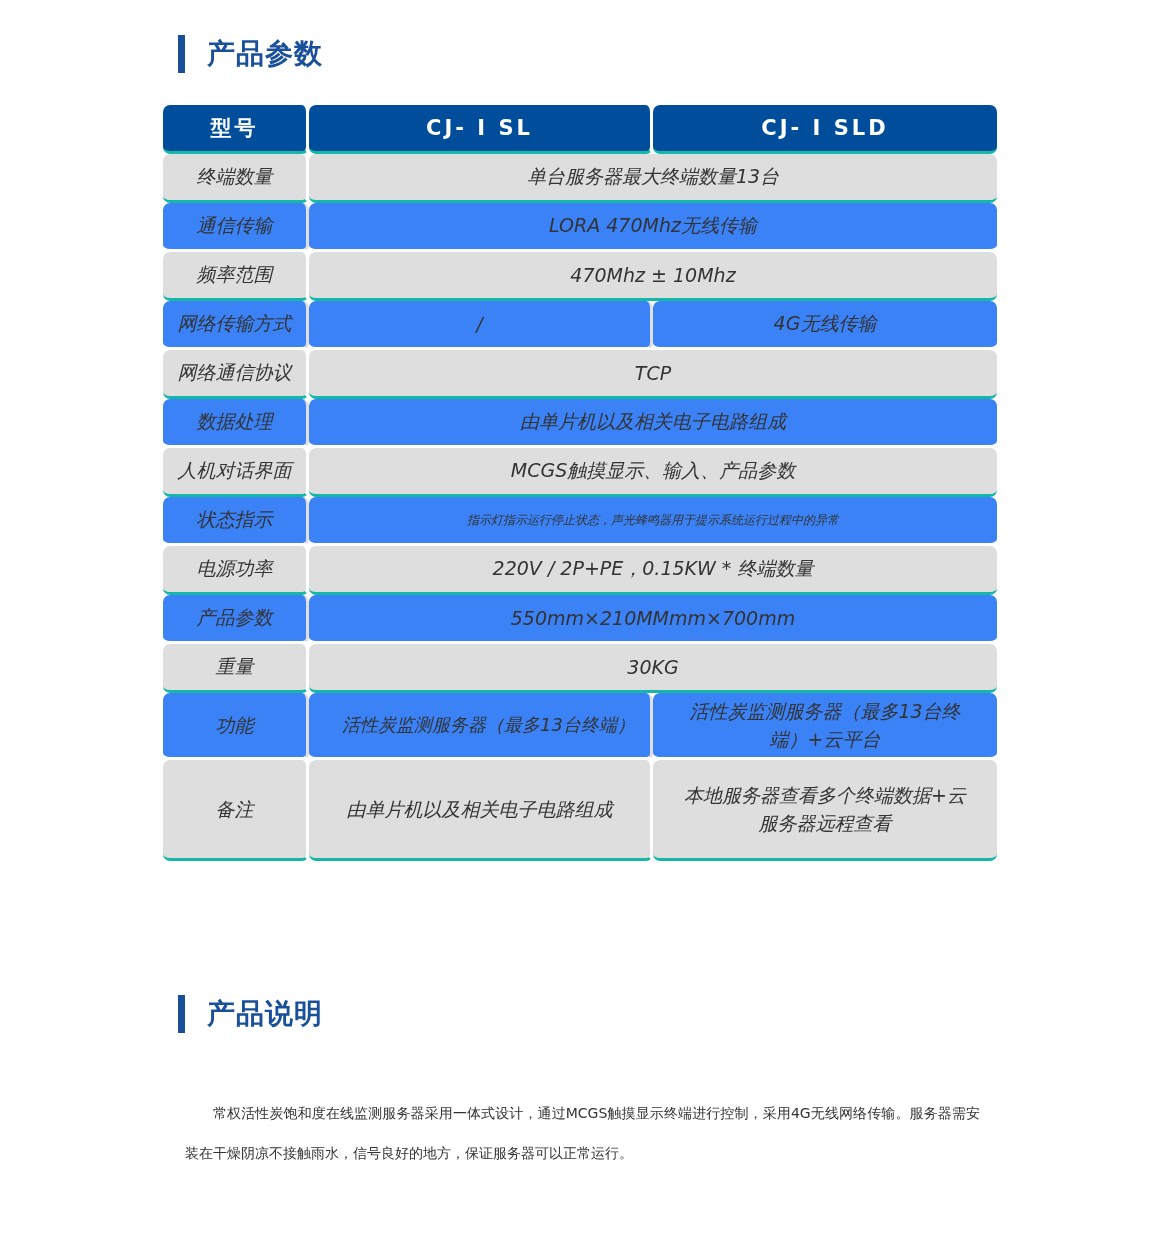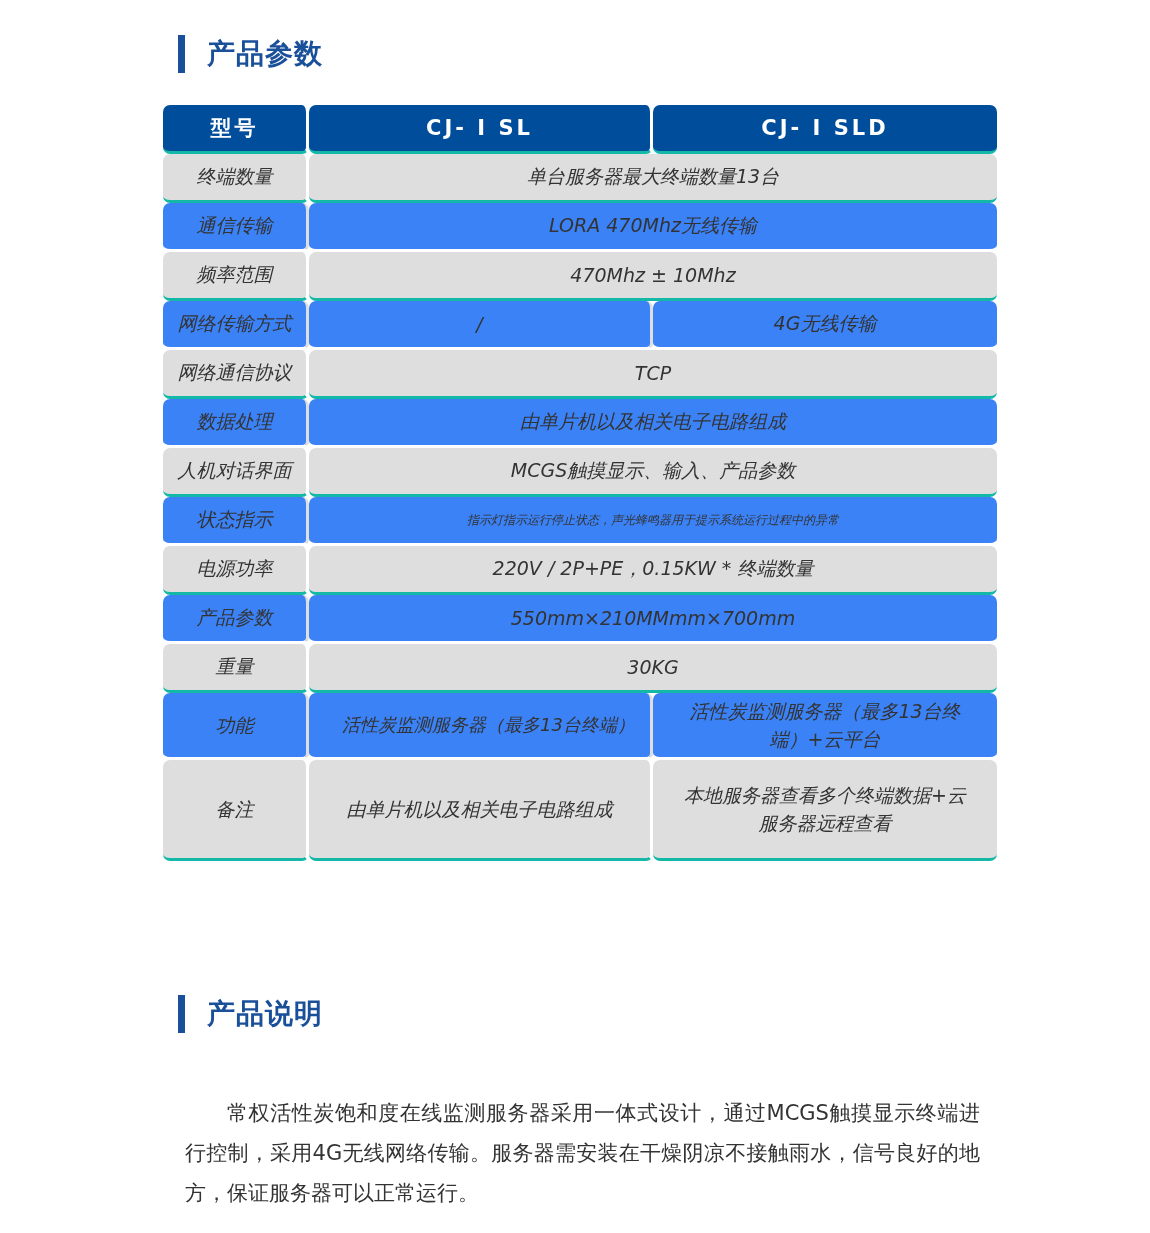--- a/index.html
+++ b/index.html
@@ -11,21 +11,21 @@
   table.spec td, table.spec th { text-align:center; vertical-align:middle; font-size:19px; color:#333; padding:0 4px; }
   table.spec th { background:#004e9b; color:#fff; font-weight:bold; font-size:21px; height:46px; letter-spacing:3px; }
   table.spec tr.gray td { background:#dedede; }
   table.spec tr.white td { background:#3b82f6; }
   table.spec td.label { white-space:nowrap; }
   table.spec td, table.spec th { border-right:3px solid #ffffff; border-bottom:3px solid #14b8a6;border-radius:7px; }
   table.spec tr.white td { border-right-color:#dedede; border-bottom-color:#ffffff; }
   table.spec td:last-child, table.spec th:last-child { border-right:none; }
   table.spec tr td { height:46px;font-style:italic; }
   table.spec tr.tall td { height:64px; line-height:28px; }
-  .desc { position:absolute; left:185px; top:1093px; width:795px; font-size:21px; line-height:40px; color:#333; text-indent:2em; text-align:justify; }
+  .desc { position:absolute; left:185px; top:1093px; width:795px; font-size:14px; line-height:40px; color:#333; text-indent:2em; text-align:justify; }
 </style>
 </head>
 <body>
 
 <div class="section-title" style="top:34px;">
   <div class="bar"></div>
   <span class="txt">产品参数</span>
 </div>
 
 <table class="spec">

